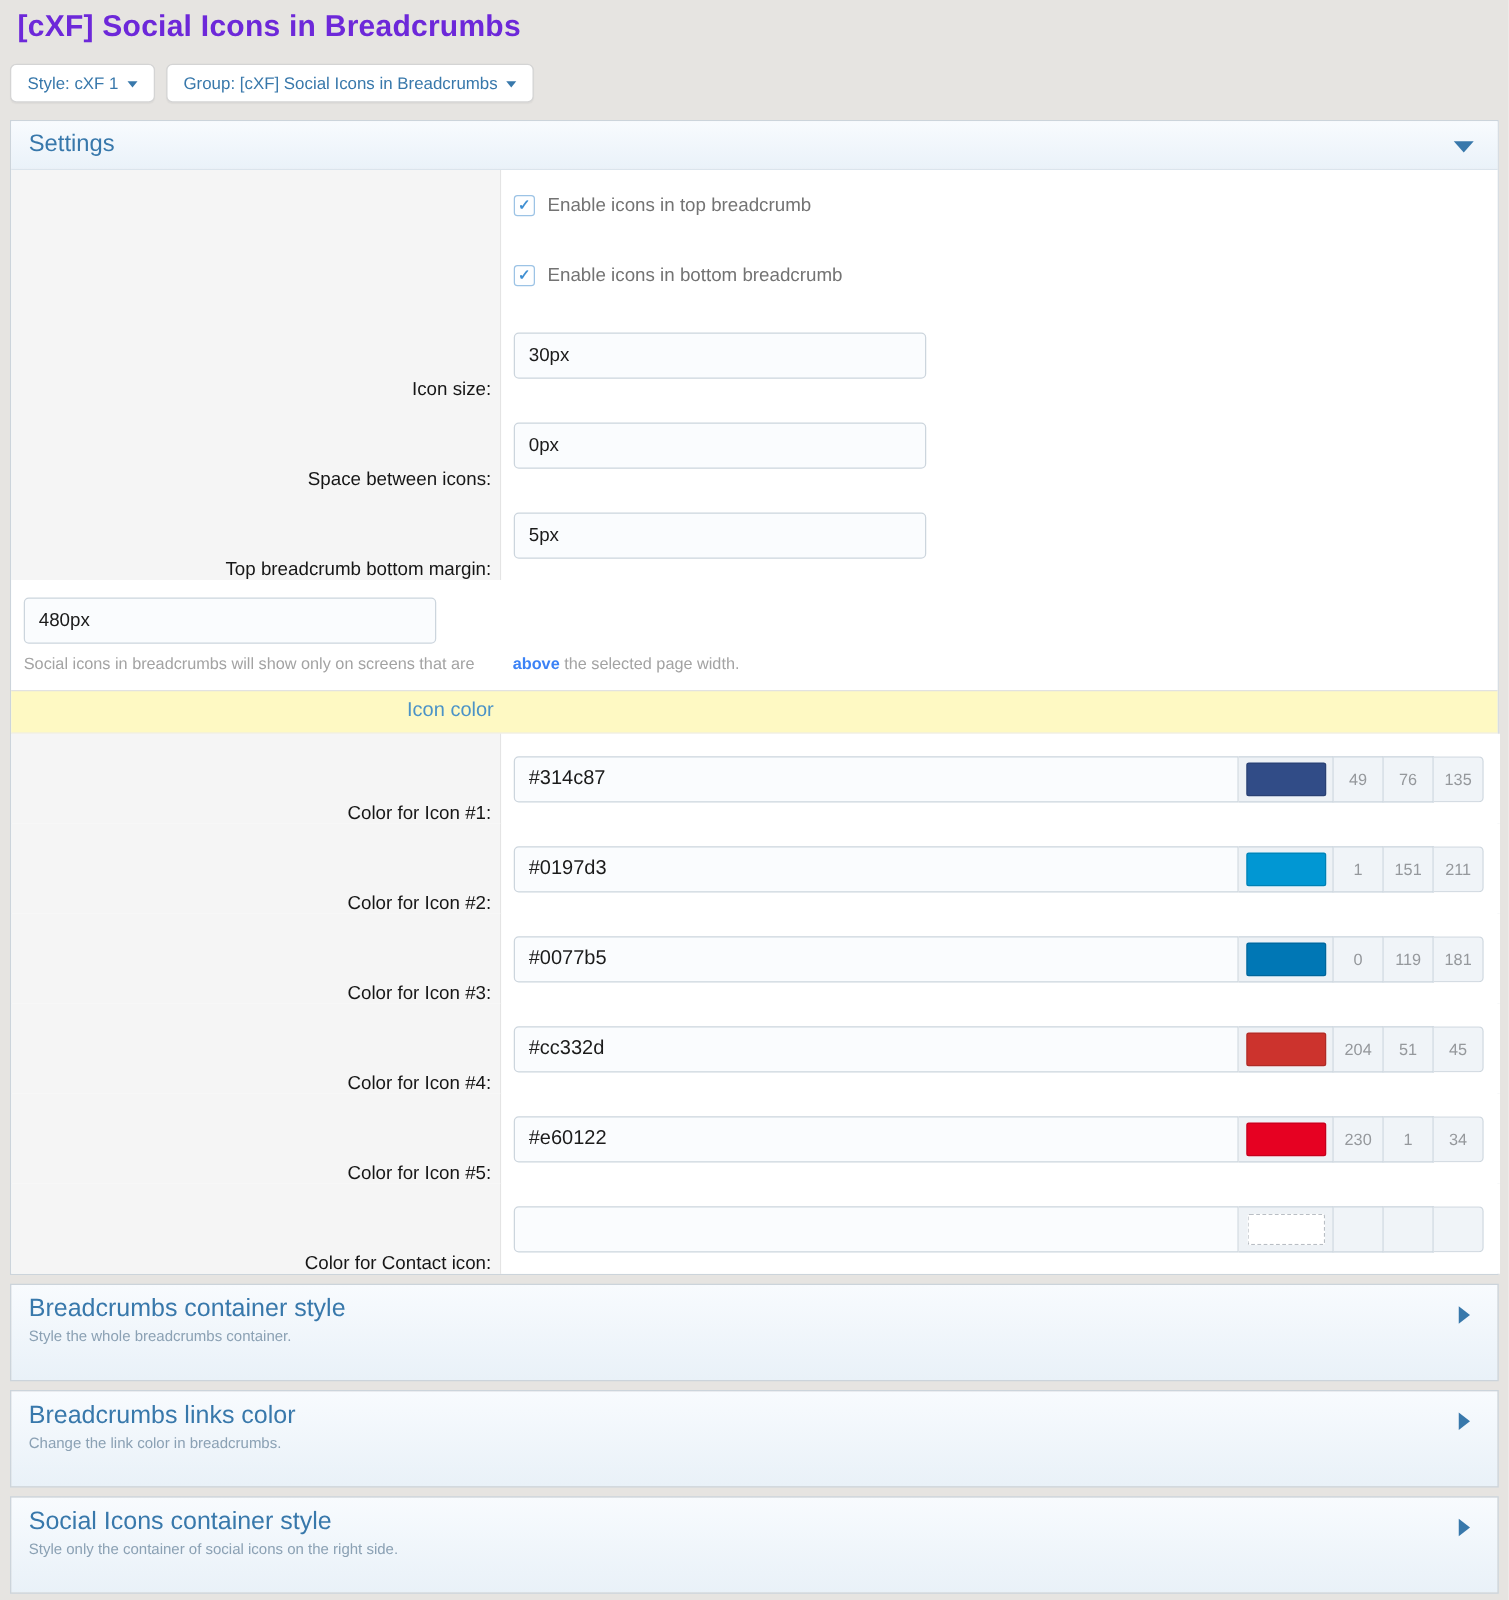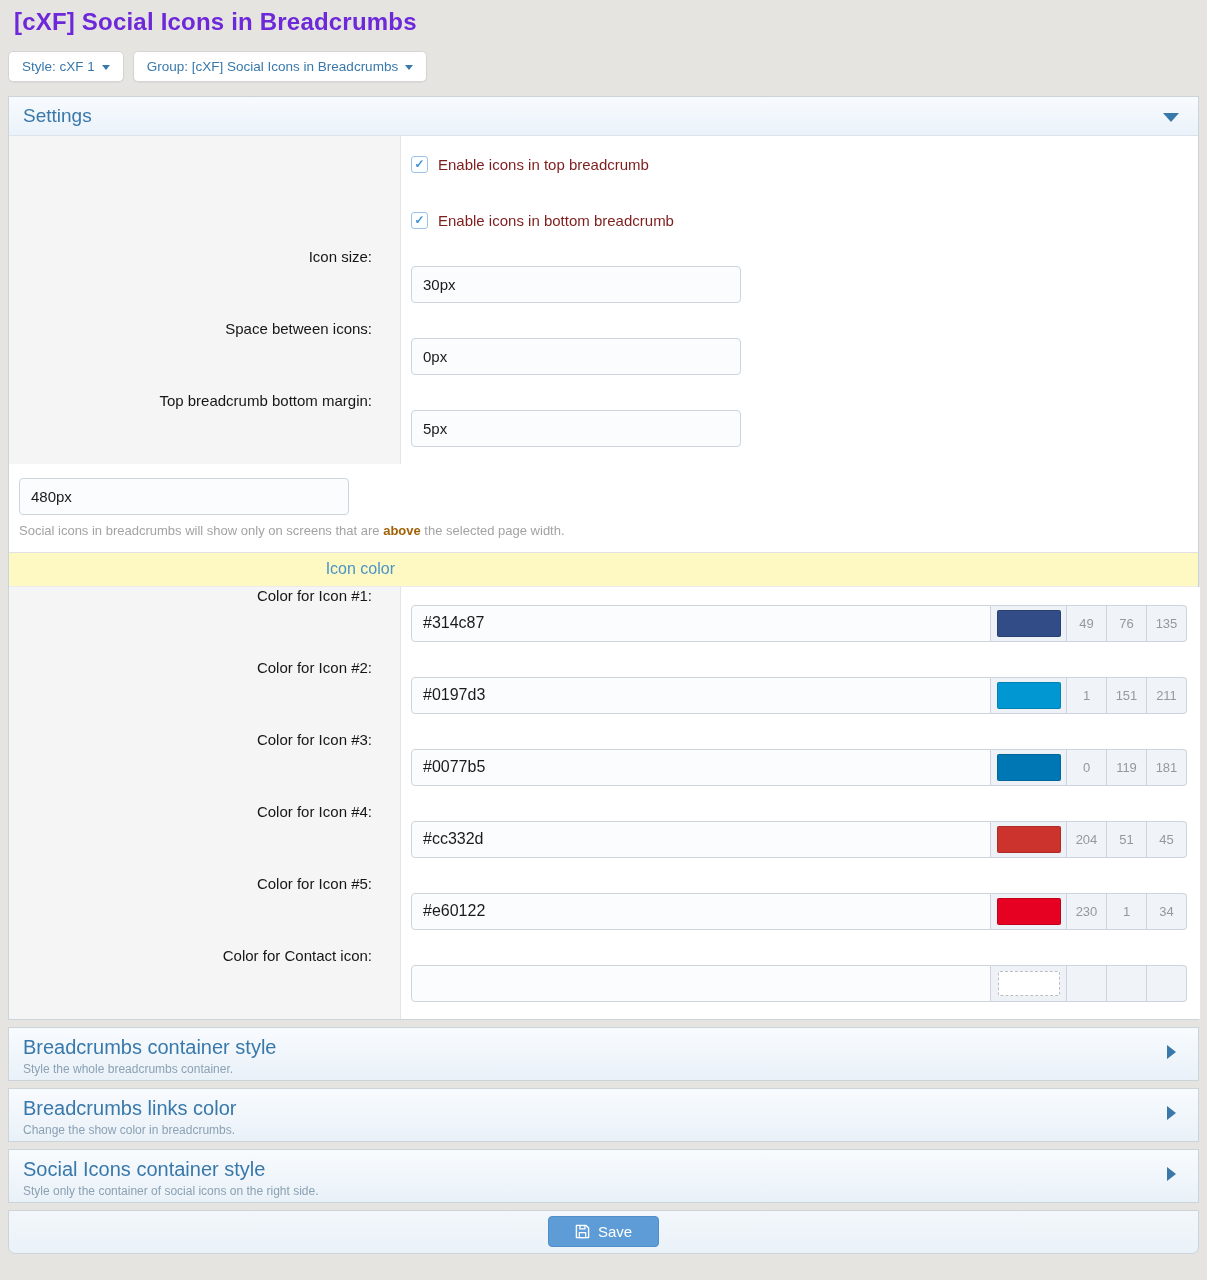--- a/index.html
+++ b/index.html
@@ -72,22 +72,22 @@
     border-bottom: 7px solid transparent;
     border-left: 9px solid #3878ab;
   }
 
   
   .row { display: flex; }
   .cell-label {
     width: 392px; min-width: 392px;
     background: #f5f5f5;
     border-right: 1px solid #e4e4e4;
-    display: flex; align-items: flex-start; justify-content: flex-end;
-    padding-right: 28px;
+    display: flex; align-items: flex-end; justify-content: flex-end;
+    padding-right: 7px;
   }
   .cell-label label { font-size: 15px; color: #161616; }
   .cell-content {
     flex: 1;
     display: flex; flex-direction: column; justify-content: center;
     padding: 0 13px 0 10px;
     background: #fff;
   }
   .row.cb-row { height: 56px; }
   .row.field-row { height: 72px; }
@@ -96,34 +96,34 @@
 
   .cb-wrap { display: flex; align-items: center; gap: 10px; cursor: pointer; }
   .checkbox {
     width: 17px; height: 17px;
     background: #fdfeff;
     border: 1px solid #9cc3e5;
     border-radius: 3px;
     display: inline-flex; align-items: center; justify-content: center;
     color: #3f8fd2; font-size: 12px; font-weight: bold; line-height: 1;
   }
-  .cb-label { font-size: 15px; color: #7f1d1d; }
+  .cb-label { font-size: 15px; color: #737373; }
 
   .text-input {
     width: 330px; height: 37px;
     background: #fafcfe;
     border: 1px solid #ccd5dd;
     border-radius: 4px;
     font-family: "Liberation Sans", sans-serif;
     font-size: 15px; color: #1b1b1b;
     padding: 0 11px;
     outline: none;
   }
   .explain { font-size: 13px; color: #a3a3a3; margin-top: 8px; }
-  .explain b { color: #a16207; }
+  .explain b { color: #3b82f6; margin-left: 27px; }
 
   
   .subheading-row {
     border-top: 1px solid #e2e2e2;
     border-bottom: 1px solid #ececec;
     background: #fef9c3;
     padding: 7px 0 8px 0;
   }
   .subheading {
     width: 386px; text-align: right;
@@ -158,21 +158,21 @@
     display: flex; align-items: center; justify-content: center;
     font-size: 13px; color: #95989c;
   }
   .num-cell:last-child { border-radius: 0 4px 4px 0; }
 
   
   .collapsed-panel {
     border: 1px solid #ccd4db;
     background: linear-gradient(180deg, #f8fbfe 0%, #e9f1f8 100%);
     margin-top: 7px;
-    padding: 8px 14px 4px 14px;
+    padding: 8px 14px 28px 14px;
     position: relative;
     cursor: pointer;
   }
   .collapsed-panel h2 { font-size: 20px; font-weight: normal; color: #3878ab; }
   .collapsed-panel p { font-size: 12px; color: #8ba1b4; margin-top: 3px; }
 
   
   .footer-panel {
     border: 1px solid #ccd4db;
     border-radius: 0 0 7px 7px;
@@ -374,21 +374,21 @@
     </div>
   </section>
 
   <section class="collapsed-panel">
     <h2>Breadcrumbs container style</h2>
     <p>Style the whole breadcrumbs container.</p>
     <span class="tri-right"></span>
   </section>
   <section class="collapsed-panel">
     <h2>Breadcrumbs links color</h2>
-    <p>Change the show color in breadcrumbs.</p>
+    <p>Change the link color in breadcrumbs.</p>
     <span class="tri-right"></span>
   </section>
   <section class="collapsed-panel">
     <h2>Social Icons container style</h2>
     <p>Style only the container of social icons on the right side.</p>
     <span class="tri-right"></span>
   </section>
 
   <div class="footer-panel">
     <button class="save-btn">

